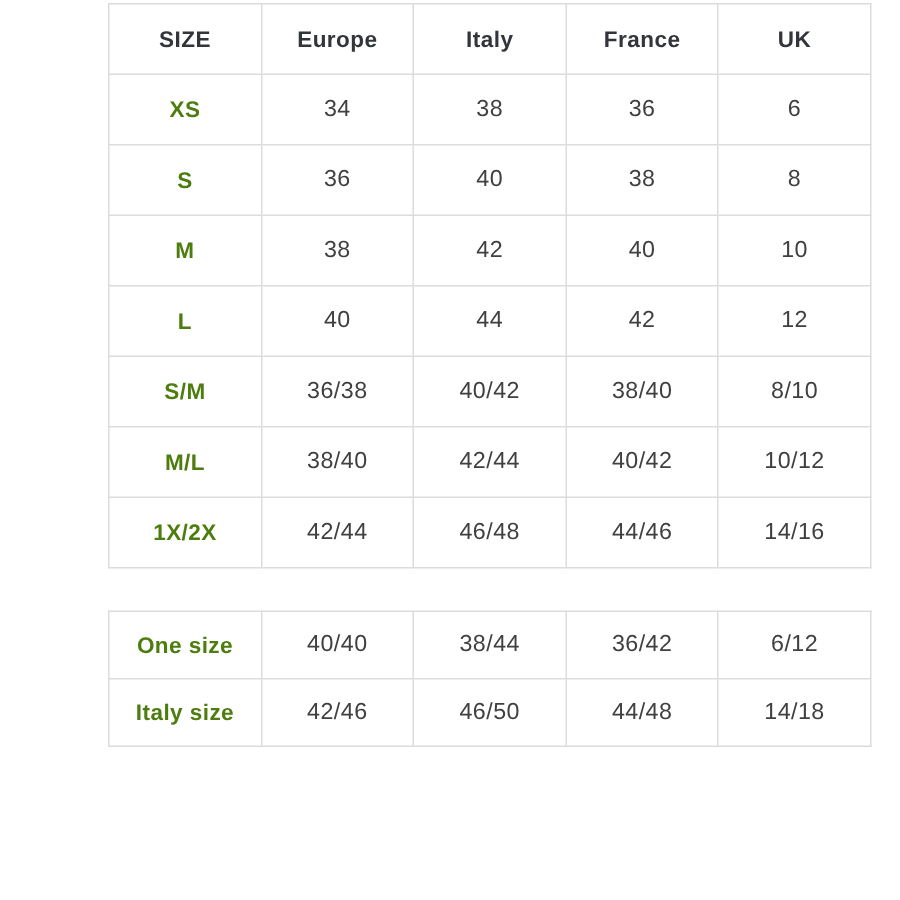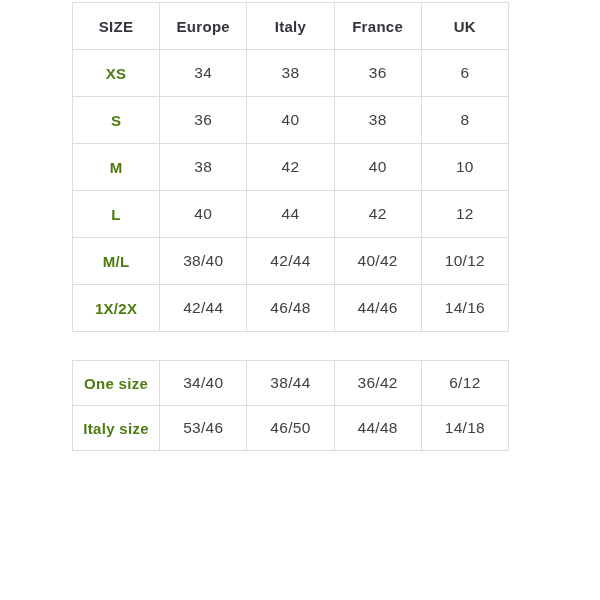--- a/index.html
+++ b/index.html
@@ -13,21 +13,21 @@
   }
   .page {
     width: 600px;
     height: 600px;
     box-sizing: border-box;
     padding-top: 2px;
   }
   .size-table {
     border-collapse: collapse;
     table-layout: fixed;
-    width: 437px;
+    width: 509px;
     margin-left: 72px;
   }
   .size-table col { width: 20%; }
   .size-table td, .size-table th {
     border: 1px solid #dcdcdc;
     text-align: center;
     vertical-align: middle;
     padding: 0;
     background: #ffffff;
   }
@@ -98,20 +98,27 @@
         <td class="val">10</td>
       </tr>
       <tr>
         <td class="row-label">L</td>
         <td class="val">40</td>
         <td class="val">44</td>
         <td class="val">42</td>
         <td class="val">12</td>
       </tr>
       <tr>
+        <td class="row-label">S/M</td>
+        <td class="val">36/38</td>
+        <td class="val">40/42</td>
+        <td class="val">38/40</td>
+        <td class="val">8/10</td>
+      </tr>
+      <tr>
         <td class="row-label">M/L</td>
         <td class="val">38/40</td>
         <td class="val">42/44</td>
         <td class="val">40/42</td>
         <td class="val">10/12</td>
       </tr>
       <tr>
         <td class="row-label">1X/2X</td>
         <td class="val">42/44</td>
         <td class="val">46/48</td>
@@ -125,28 +132,28 @@
     <colgroup>
         <col>
         <col>
         <col>
         <col>
         <col>
       </colgroup>
     <tbody>
       <tr>
         <td class="row-label">One size</td>
-        <td class="val">34/40</td>
+        <td class="val">40/40</td>
         <td class="val">38/44</td>
         <td class="val">36/42</td>
         <td class="val">6/12</td>
       </tr>
       <tr>
         <td class="row-label">Italy size</td>
-        <td class="val">53/46</td>
+        <td class="val">42/46</td>
         <td class="val">46/50</td>
         <td class="val">44/48</td>
         <td class="val">14/18</td>
       </tr>
     </tbody>
   </table>
 
 </div>
 
 </body></html>

